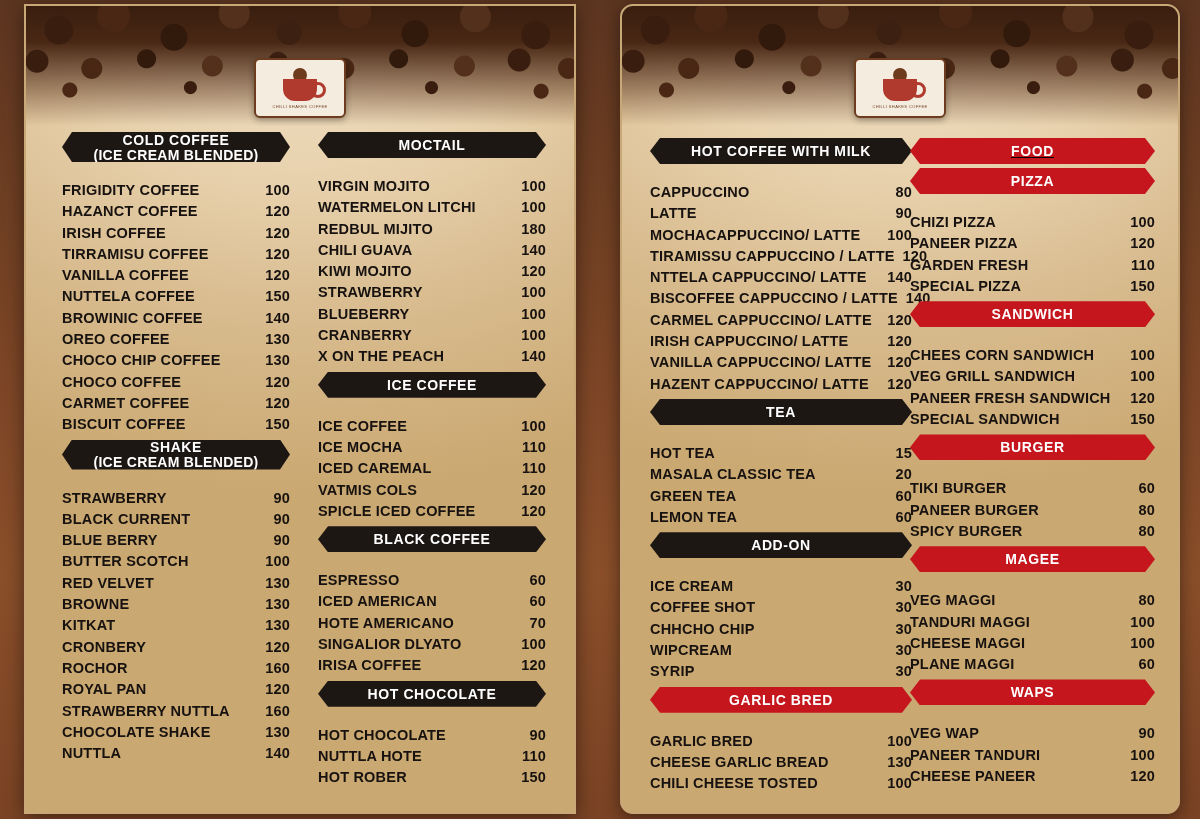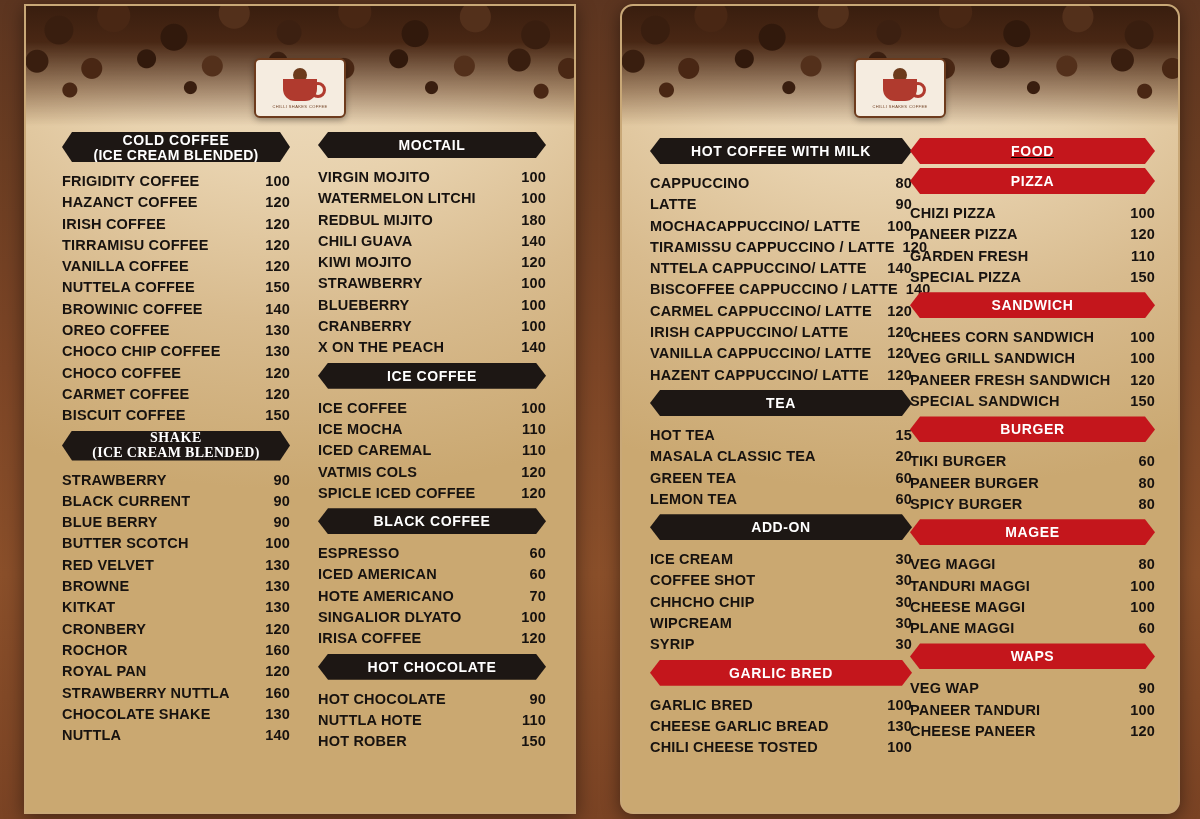--- a/index.html
+++ b/index.html
@@ -84,21 +84,21 @@
     text-transform:uppercase;
     background:#1d1714;
     clip-path:polygon(10px 0, calc(100% - 10px) 0, 100% 50%, calc(100% - 10px) 100%, 10px 100%, 0 50%);
     padding:0 6px;
     line-height:1.0;
   }
   .ribbon.red{background:#c4161c;}
   .ribbon .sub{display:block;font-size:14px;font-weight:bold;letter-spacing:.3px;margin-top:1px;}
   .ribbon .stack{display:flex;flex-direction:column;align-items:center;justify-content:flex-start;}
 
-  .items{margin-top:9px;}
+  .items{margin-top:18px;}
   .row{
     display:flex;align-items:baseline;justify-content:space-between;
     font-size:14.5px;color:#17120f;font-weight:bold;letter-spacing:.2px;
     line-height:21.3px;white-space:nowrap;
   }
   .row .nm{text-transform:uppercase;}
   .row .pr{margin-left:8px;}
   .grp{margin-bottom:4px;}
 </style>
 </head>
@@ -166,21 +166,21 @@
               <span class="nm">CARMET COFFEE</span>
               <span class="pr">120</span>
             </div>
             <div class="row">
               <span class="nm">BISCUIT COFFEE</span>
               <span class="pr">150</span>
             </div>
           </div>
         </div>
         <div class="grp">
-          <div class="ribbon" style="height: 30px; font-family: Liberation Serif, serif;">
+          <div class="ribbon" style="height: 30px;">
             <div class="stack">
               <span>SHAKE</span>
               <span class="sub">(ICE CREAM BLENDED)</span>
             </div>
           </div>
           <div class="items">
             <div class="row">
               <span class="nm">STRAWBERRY</span>
               <span class="pr">90</span>
             </div>

